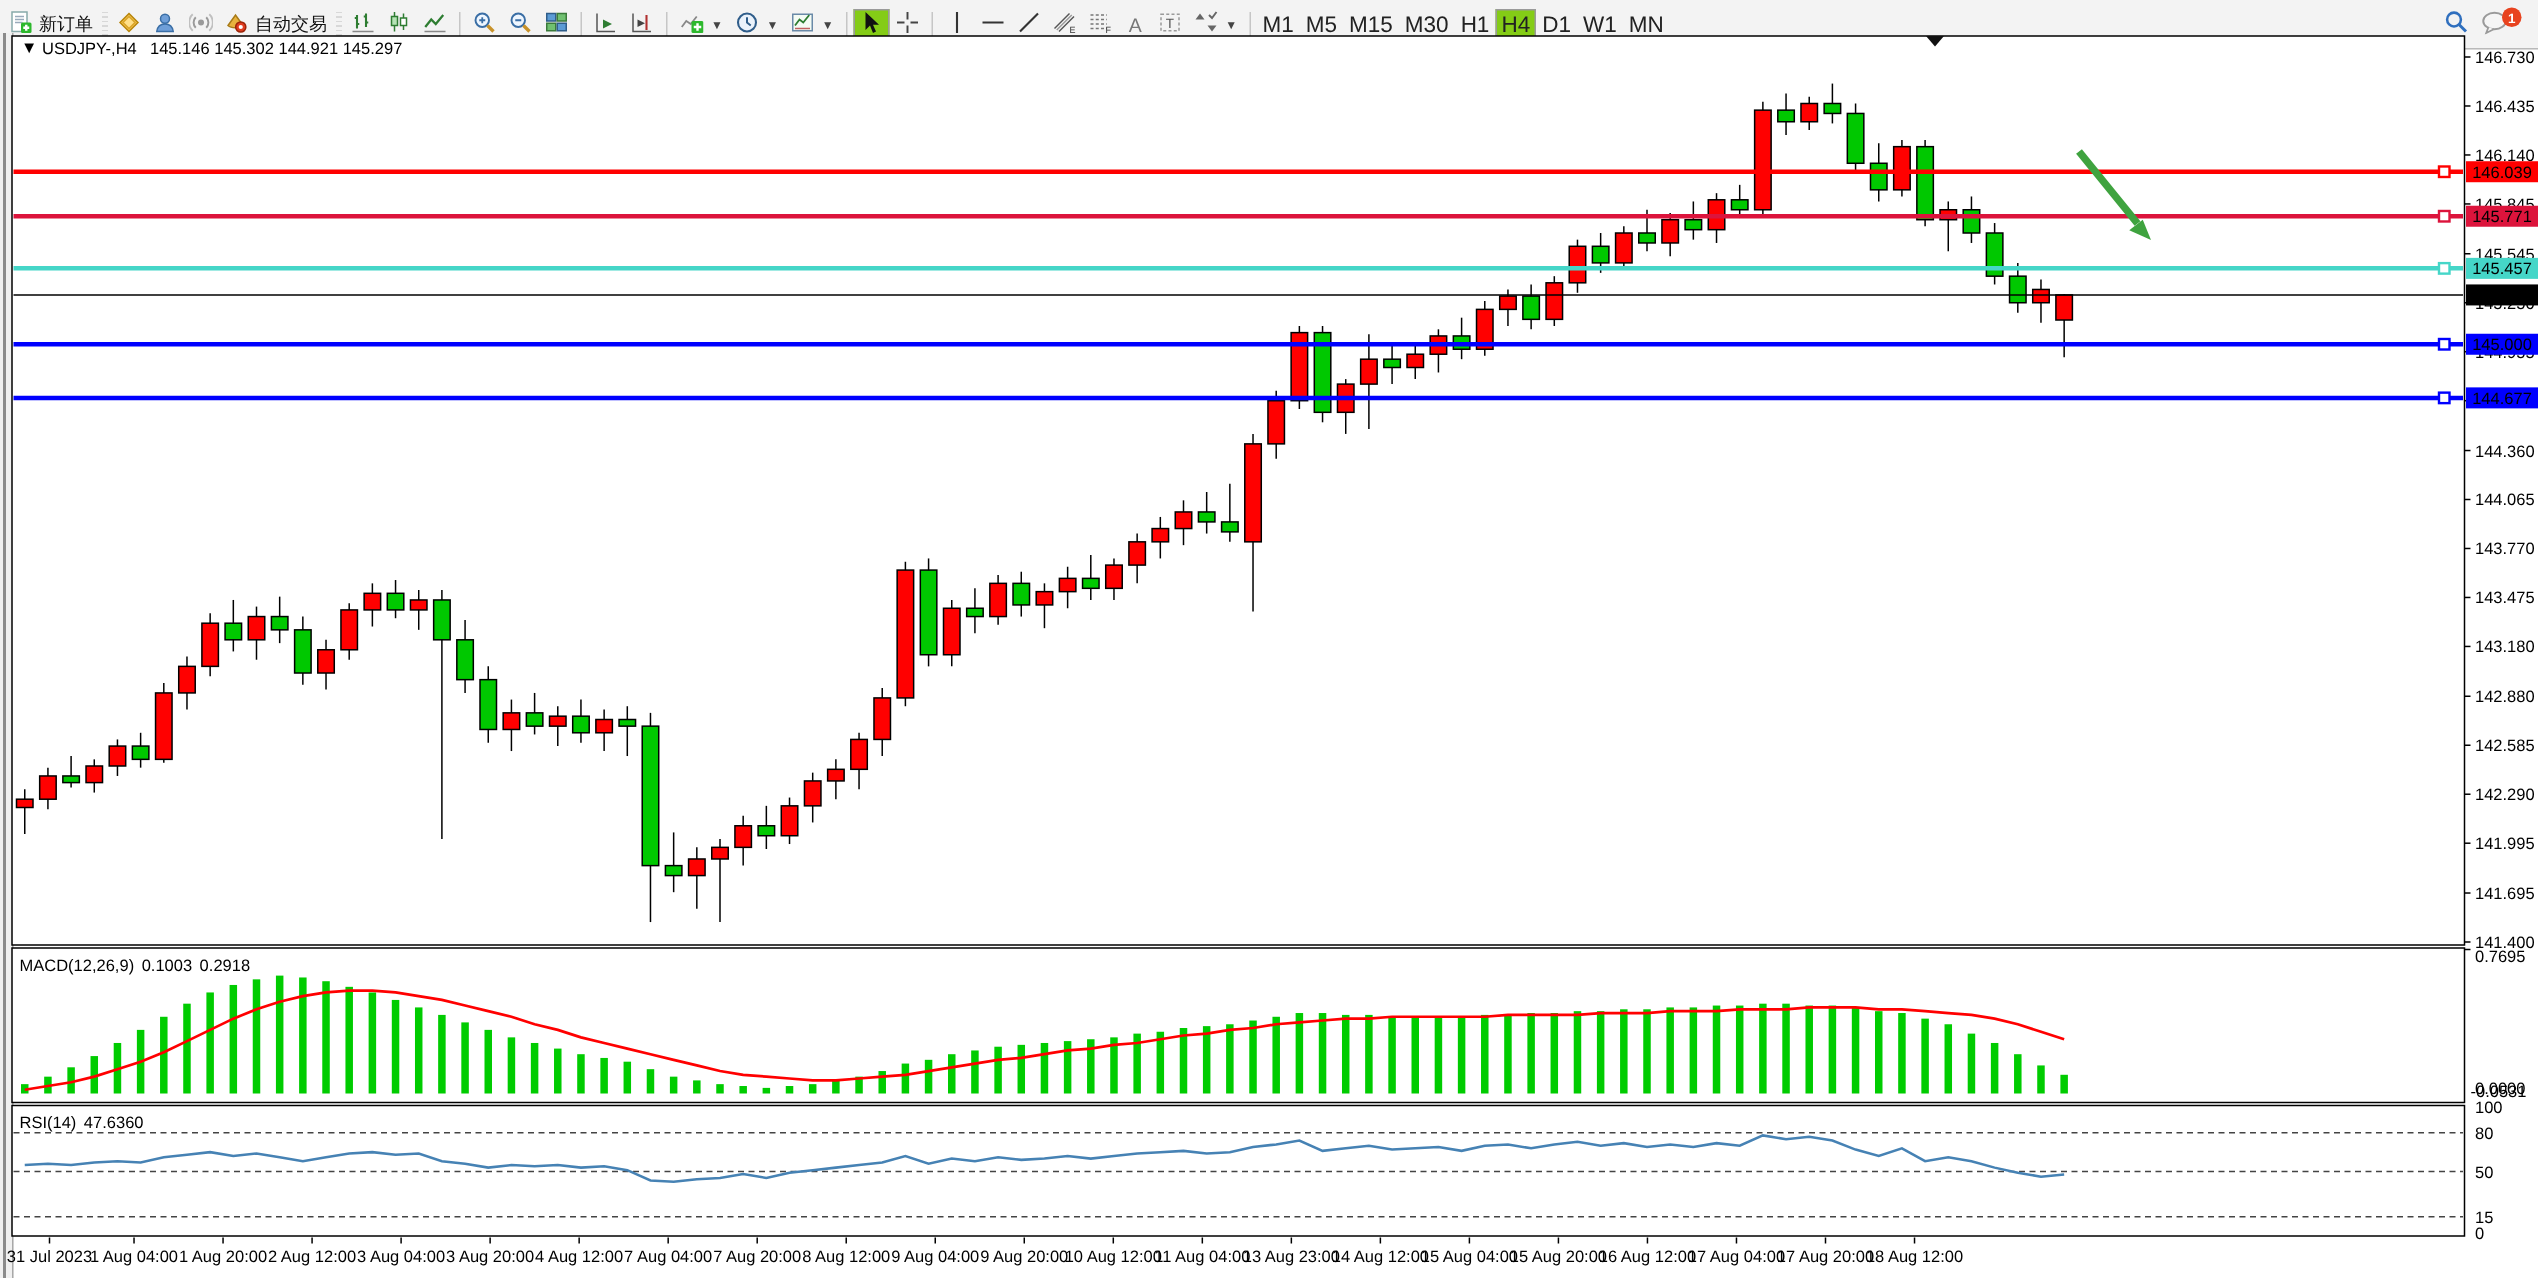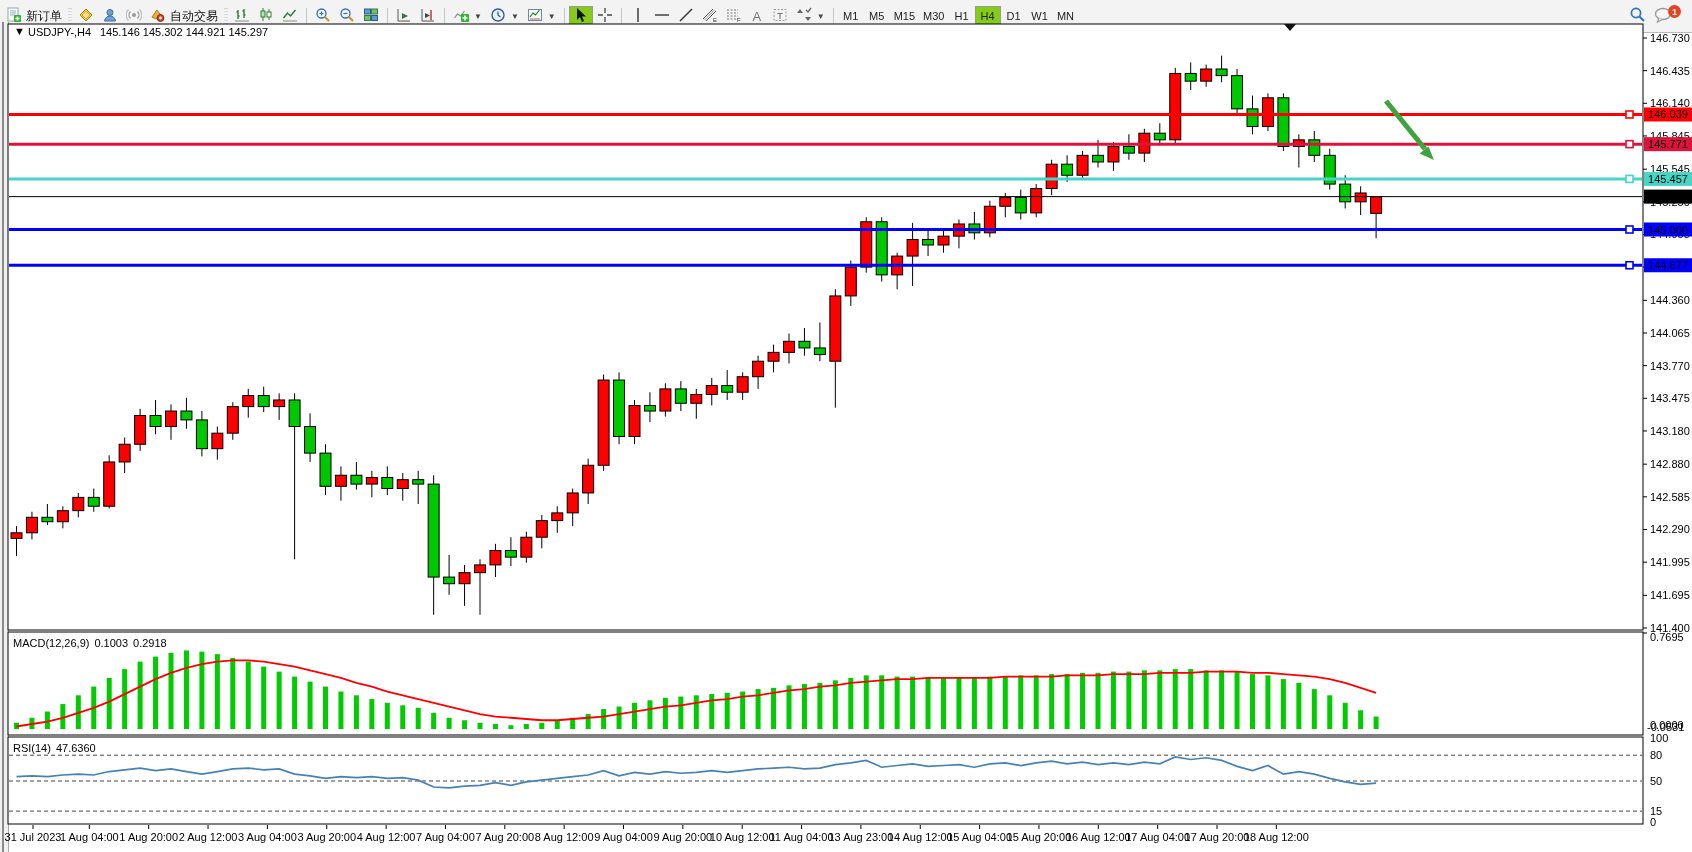--- a/index.html
+++ b/index.html
@@ -8,21 +8,21 @@
   
   .toolbar{position:absolute;left:0;top:0;width:1692px;height:22px;background:#f3f3f3;
            border-bottom:1px solid #b9b9b9;display:flex;align-items:center;padding:16px 2px;box-sizing:border-box;}
   .tbtn{height:20px;min-width:22px;display:flex;align-items:center;justify-content:center;
         gap:4px;border:1px solid transparent;background:transparent;padding:0 3px;
         font-family:inherit;font-size:12px;color:#111;cursor:default;}
   .tbtn.pressed{background:#84cc16;border:1px solid #9a9a9a;}
   .sep{width:1px;height:17px;background:#c6c6c6;margin:0 4px;}
   .grip{width:4px;height:17px;margin:0 2px;background:repeating-linear-gradient(#d8d8d8 0 1px,#f3f3f3 1px 3px);}
   .caret{font-size:8px;color:#444;margin-left:1px;}
-  .tf{font-size:11px;color:#222;min-width:26px;}
+  .tf{font-size:15px;color:#222;min-width:26px;}
   .right{margin-left:auto;display:flex;align-items:center;}
   .chatwrap{position:relative;}
   .badge{position:absolute;top:-2px;right:-6px;width:13px;height:13px;border-radius:50%;
          background:#e8431f;color:#fff;font-size:9px;font-weight:bold;
          display:flex;align-items:center;justify-content:center;}
   .glyph{font-size:13px;color:#333;}
   
   .left-strip{position:absolute;left:0;top:22px;width:8px;height:830px;background:#f0f0f0;
               border-right:1px solid #a8a8a8;}
   .left-strip:before{content:"";position:absolute;left:2px;top:0;width:2px;height:100%;background:#8b8b8b;}

